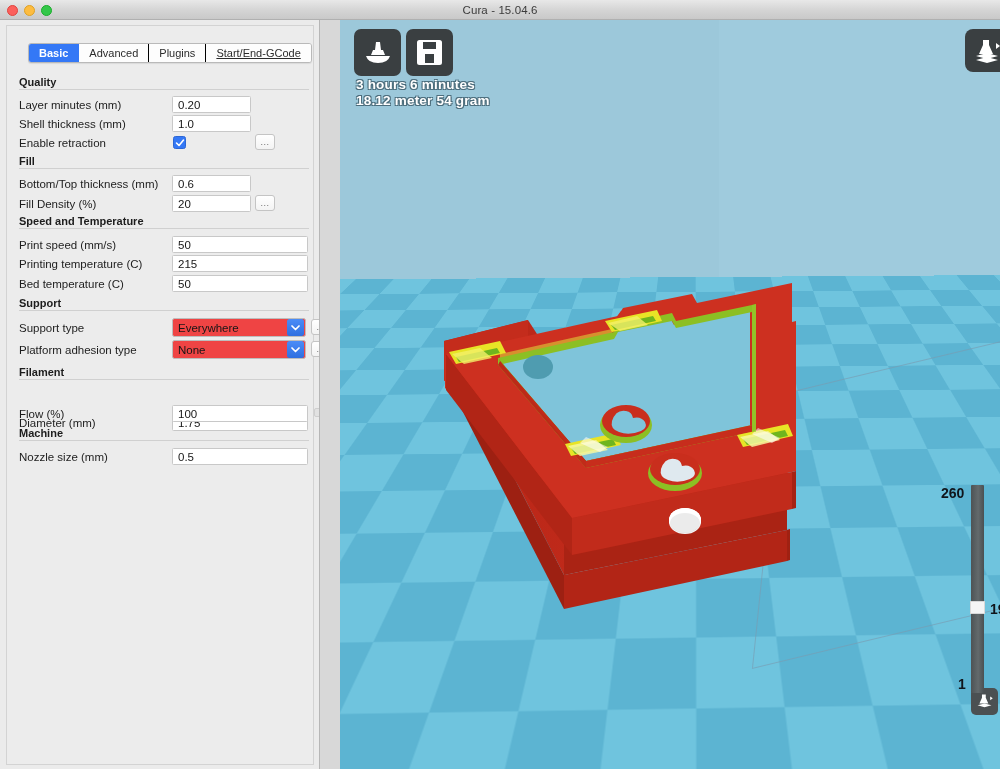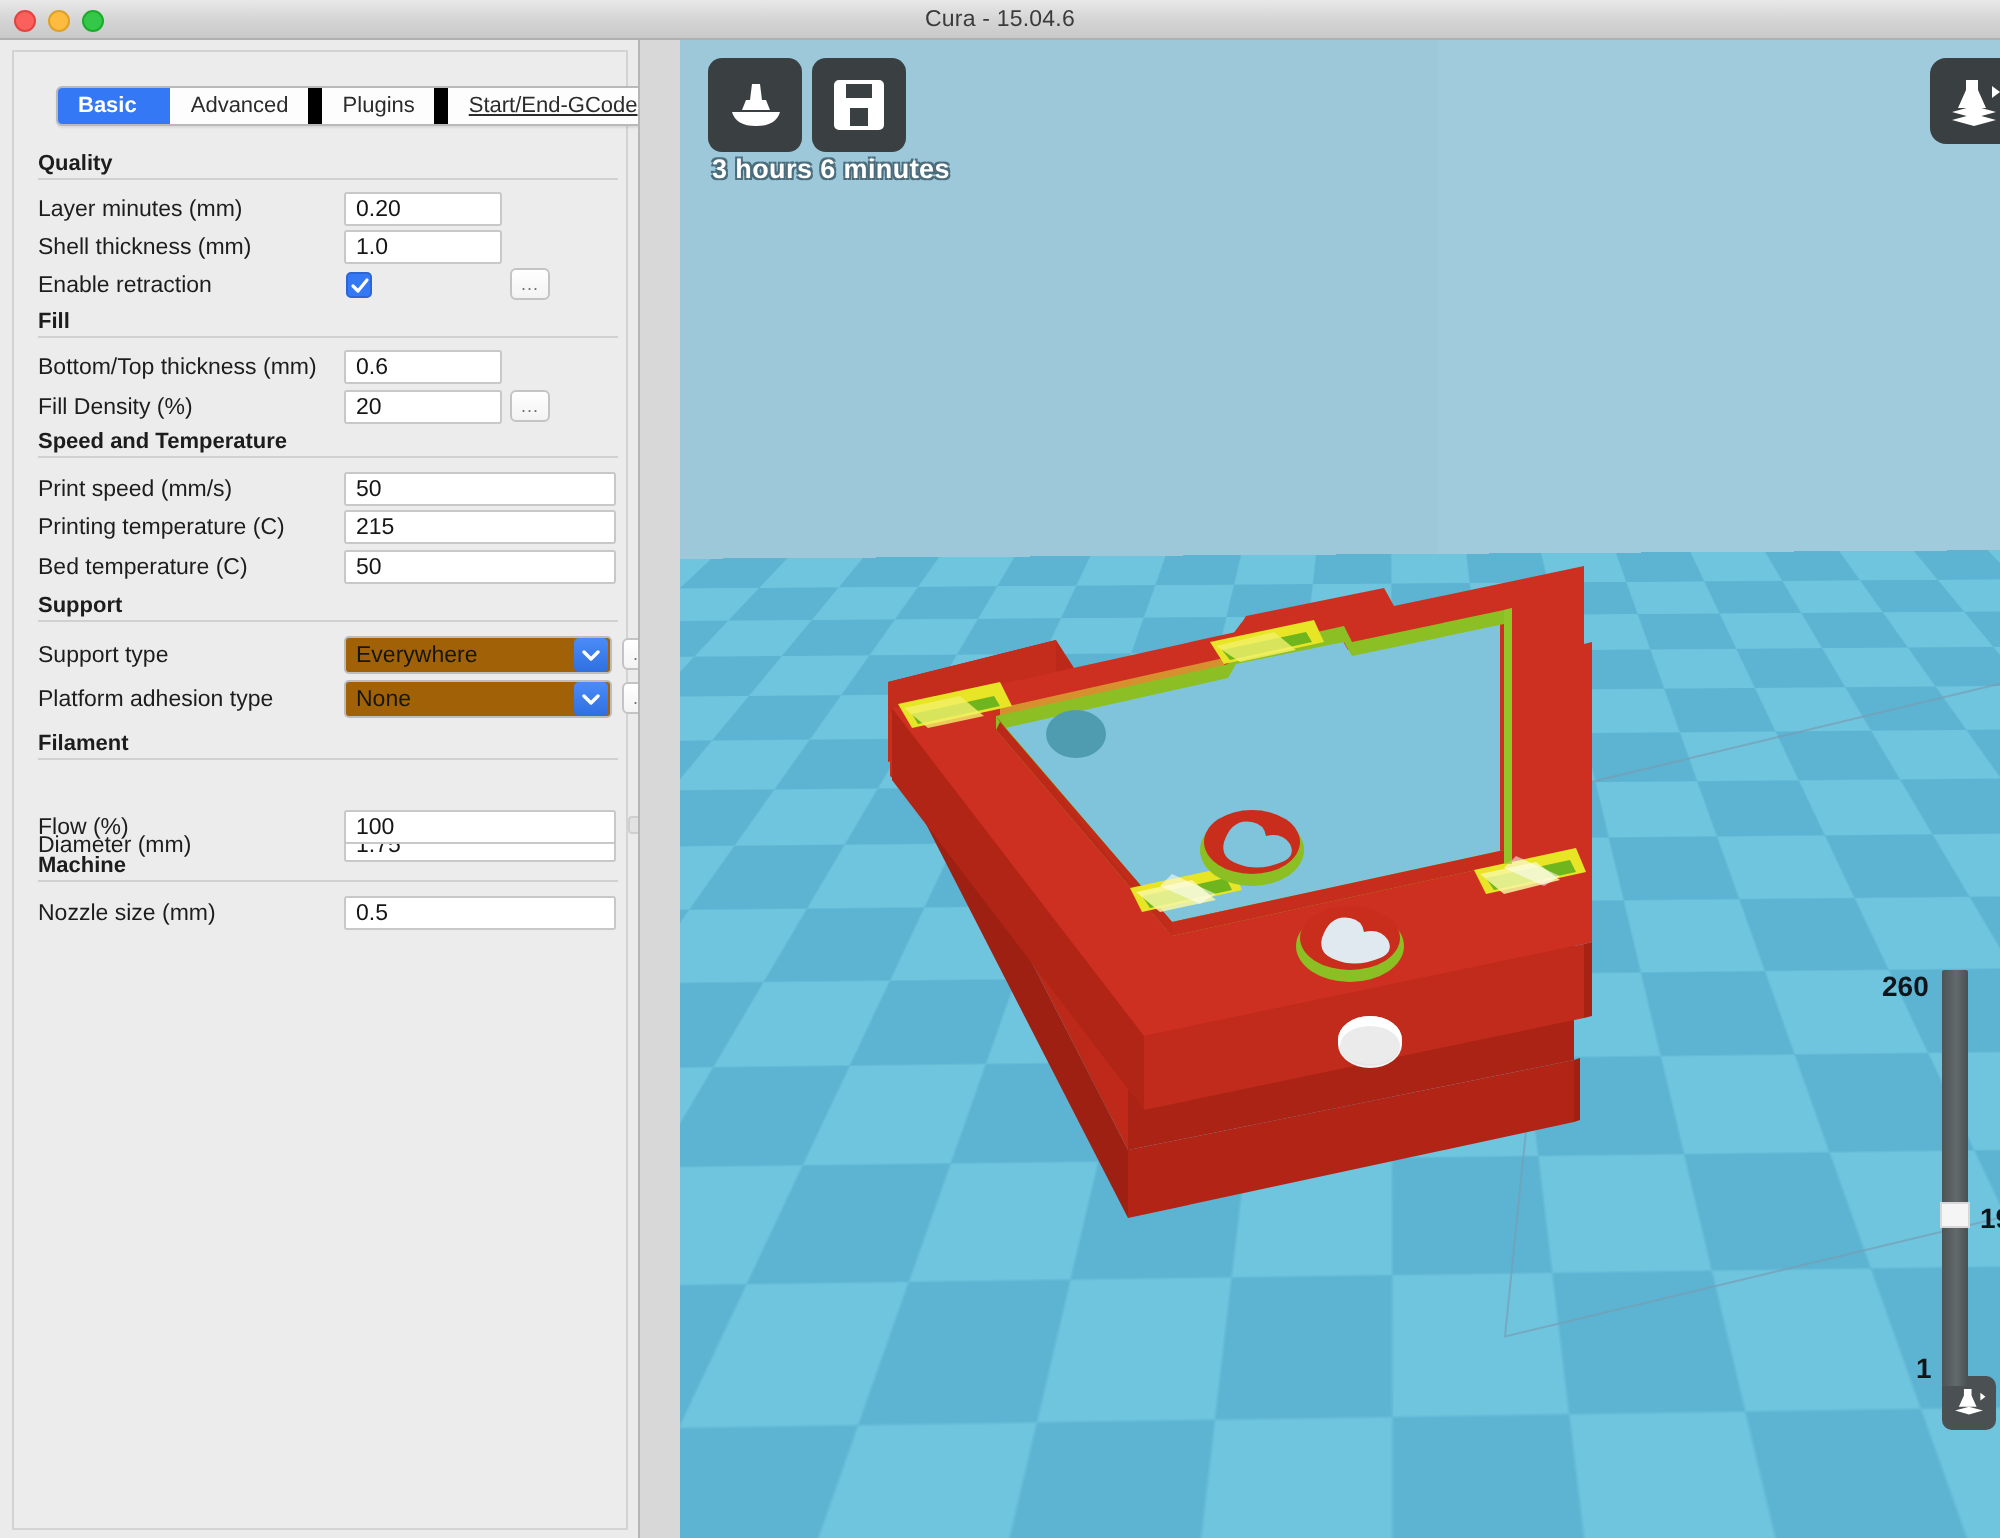--- a/index.html
+++ b/index.html
@@ -46,21 +46,21 @@
     display: flex; align-items: stretch;
     background: #fdfdfd;
     border: 1px solid #b9b9b9;
     border-radius: 3px;
     overflow: hidden;
     box-shadow: 0 1px 1px rgba(0,0,0,0.08);
   }
   .tab {
     font-size: 11px; color: #2b2b2b;
     padding: 0 10px; display: flex; align-items: center;
-    border-right: 7px solid #000000; background: #fdfdfd;
+    border-right: 1px solid #000000; background: #fdfdfd;
     cursor: default; white-space: nowrap;
   }
   .tab:last-child { border-right: none; text-decoration: underline; }
   .tab.active {
     background: #3478f6; color: #ffffff; font-weight: bold;
     border-right-color: #3478f6;
   }
 
   
   .section {
@@ -107,21 +107,21 @@
     background: linear-gradient(to bottom,#ffffff,#f3f3f3);
     border: 1px solid #c4c4c4; border-radius: 3px;
     display: flex; align-items: flex-end; justify-content: center;
     font-size: 9px; color: #6d6d6d; line-height: 9px;
     padding-bottom: 2px; letter-spacing: 0.5px;
   }
 
   
   .dropdown {
     position: absolute; left: 153px; width: 134px; height: 19px;
-    background: #a16207; border: 1px solid #bdbdbd; border-radius: 2.5px;
+    background: #ef4444; border: 1px solid #bdbdbd; border-radius: 2.5px;
     display: flex; align-items: center;
   }
   .dropdown .dd-text {
     font-size: 11.5px; color: #161616; padding-left: 5px; flex: 1;
   }
   .dropdown .dd-arrow {
     width: 17px; height: 17px; margin-right: 1px;
     background: linear-gradient(to bottom,#4a8cf7,#2f6fe0);
     border-radius: 2.5px;
     display: flex; align-items: center; justify-content: center;
@@ -470,20 +470,21 @@
     <div class="tool-btn" id="btn-view-small">
       <svg width="19" height="19" viewBox="0 0 30 30">
         <path d="M11 4 l6 0 l0 5 l4 9 l-14 0 l4 -9 z" fill="#ffffff"></path>
         <path d="M4 21 l11 -3 l11 3 l-11 3 z" fill="#ffffff"></path>
         <path d="M24 7 l4 3 l-4 3 z" fill="#ffffff"></path>
       </svg>
     </div>
 
     <div id="estimate">
       <div>3 hours 6 minutes</div>
+      <div>18.12 meter 54 gram</div>
     </div>
 
     <div id="slider-track"></div>
     <div id="slider-handle"></div>
     <div class="slider-lbl" id="lbl-max">260</div>
     <div class="slider-lbl" id="lbl-cur">193</div>
     <div class="slider-lbl" id="lbl-min">1</div>
   </div>
 </div>
 

